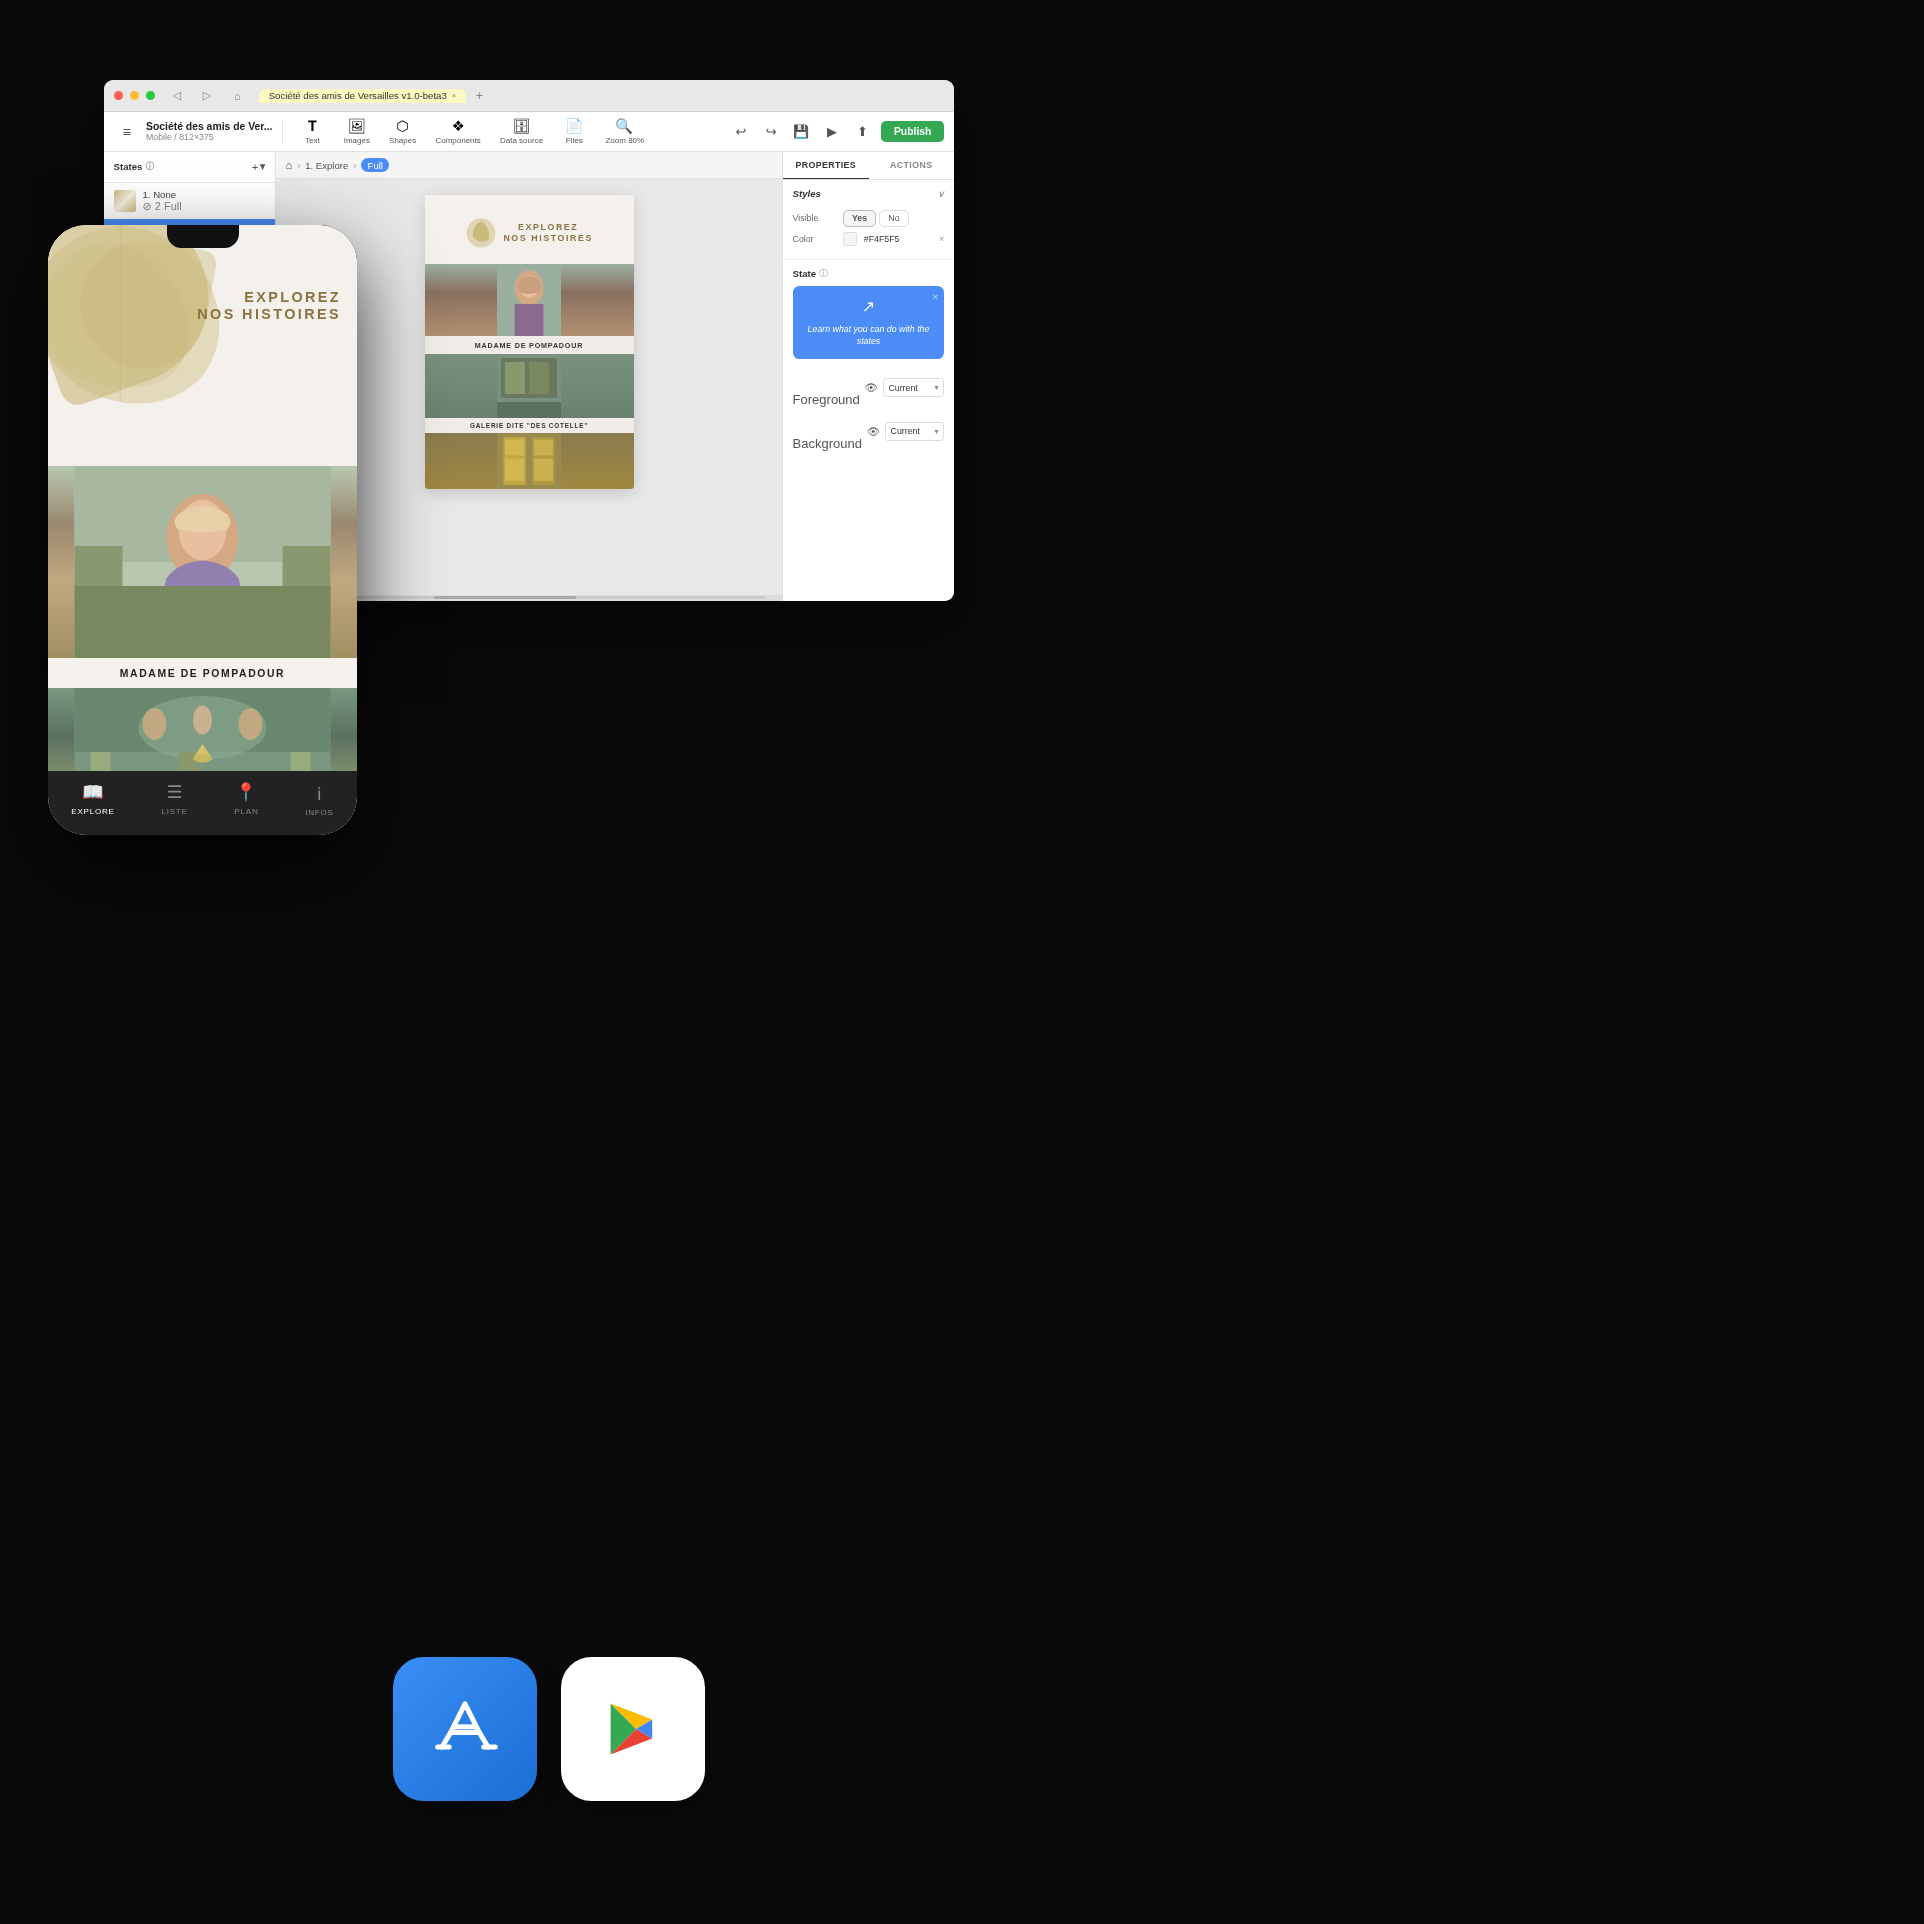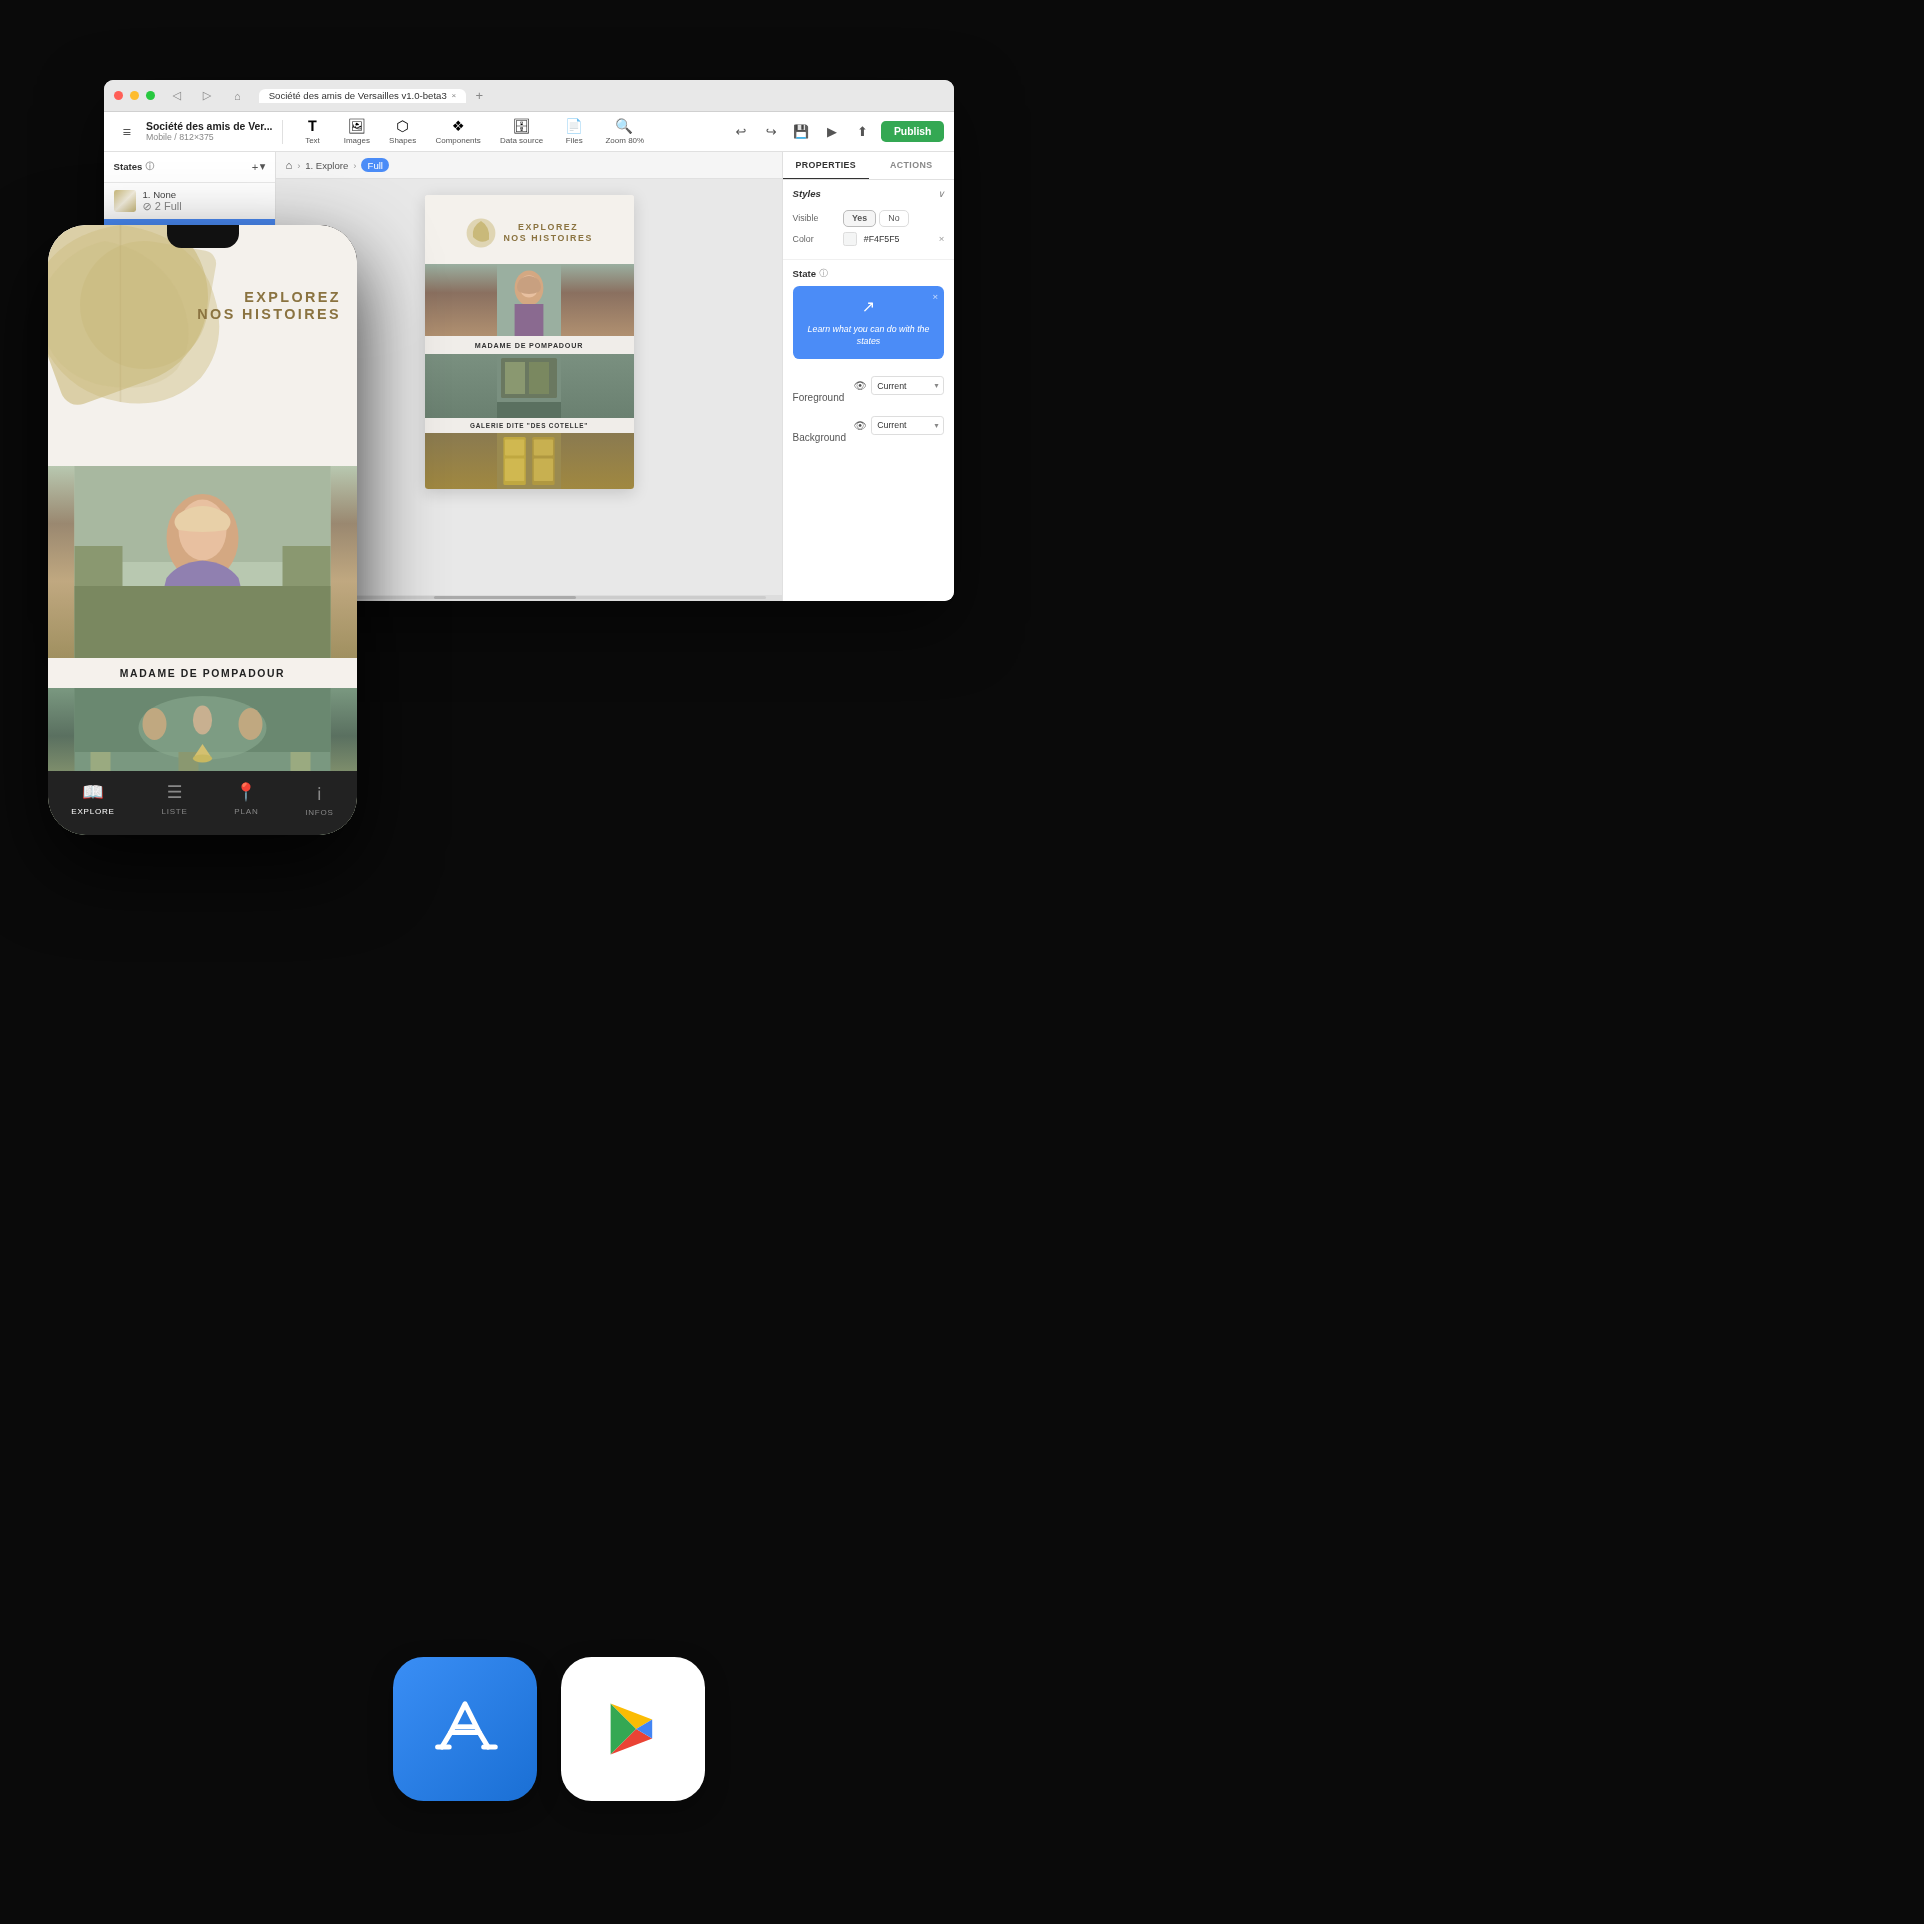--- a/index.html
+++ b/index.html
@@ -39,21 +39,21 @@
     .dot-red { background: #ff5f57; }
     .dot-yellow { background: #febc2e; }
     .dot-green { background: #28c840; }
     .browser-nav-btn {
       width: 17.6px; height: 17.6px;
       display: flex; align-items: center; justify-content: center;
       color: #888; font-size: 11.2px; cursor: pointer;
       margin-left: 6.4px;
     }
     .browser-tab {
-      background: #ffffff;
+      background: #fef9c3;
       border-radius: 6.4px 6.4px 0 0;
       padding: 3.2px 9.6px;
       font-size: 9.6px;
       color: #333;
       display: flex; align-items: center; gap: 4.8px;
       margin-left: 6.4px;
       height: 14px;
     }
     .browser-tab-close { color: #888; font-size: 8px; cursor: pointer; }
     .browser-new-tab { color: #888; font-size: 13px; cursor: pointer; margin-left: 3.2px; }
@@ -363,21 +363,21 @@
       font-size: 8.8px; color: #fff;
       text-align: center;
       line-height: 1.4;
       font-style: italic;
     }
 
     .fg-bg-row {
       display: flex; align-items: center;
       margin-bottom: 4.8px; gap: 4.8px;
     }
-    .fg-bg-label { font-size: 10px; color: #555; flex: 0 0 56px; margin-top: 24px; }
+    .fg-bg-label { font-size: 13px; color: #555; flex: 0 0 56px; margin-top: 24px; }
     .eye-icon { font-size: 10.4px; color: #555; }
     .select-dropdown {
       flex: 1;
       border: 0.8px solid #ddd;
       border-radius: 3.2px;
       padding: 3.2px 4.8px;
       font-size: 8.8px;
       color: #333;
       background: #fff;
       display: flex; align-items: center; justify-content: space-between;

